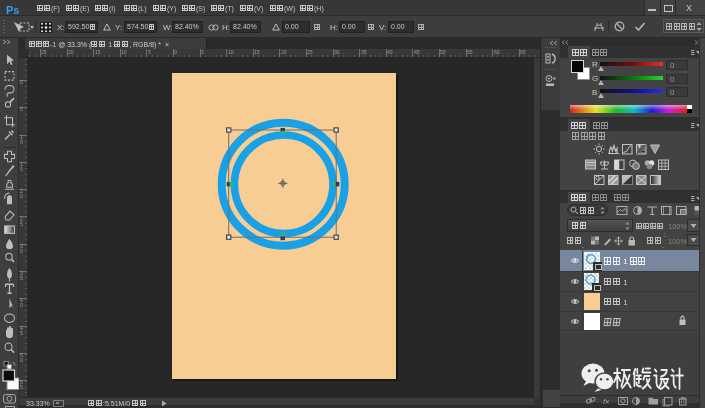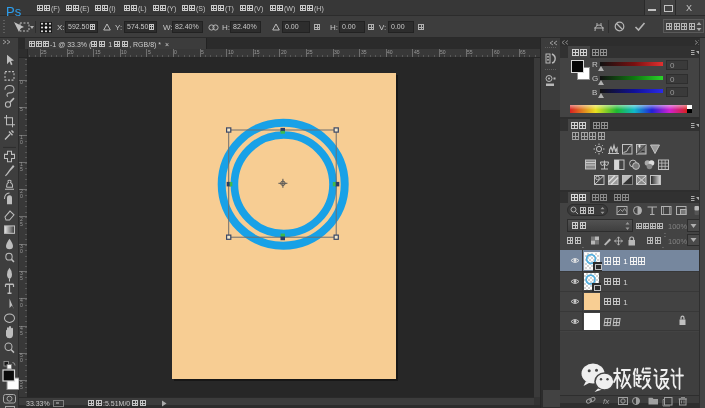--- a/index.html
+++ b/index.html
@@ -11,21 +11,21 @@
 linear-gradient(var(--k),var(--k)) 0 100%/100% 1px no-repeat,
 linear-gradient(var(--k),var(--k)) 50% 0/1px 100% no-repeat,
 linear-gradient(var(--k),var(--k)) 0 15%/1px 85% no-repeat,
 linear-gradient(var(--k),var(--k)) 100% 15%/1px 85% no-repeat;filter:blur(0.35px)}
 .box{position:absolute;background:#2d2d2d;border:1px solid #222;color:#c9c9c9;font-size:7px;line-height:10px;padding:0 2px;box-sizing:border-box;white-space:nowrap;overflow:hidden}
 .vn{position:absolute;left:1px;width:8px;color:#9a9a9a;font-size:6px;line-height:5px;text-align:left;transform:scale(0.85);transform-origin:0 0}
 </style></head><body>
 <div id="s">
 
 <div class="a" style="left:0;top:0;width:705px;height:16px;background:#373737;border-bottom:1px solid #2c2c2c;box-sizing:border-box"></div>
-<div class="t" style="left:6px;top:4px;font-size:13px;font-weight:normal;color:#2da0f0">Ps</div>
+<div class="t" style="left:6px;top:4px;font-size:11px;font-weight:bold;color:#2da0f0">Ps</div>
 <div id="menus">
       <div class="t" style="left:37px;top:4.5px;font-size:7px"><span class="z" style="width:5.5px;height:6.5px;--k:#c9c9c9"></span><span class="z" style="width:5.5px;height:6.5px;--k:#c9c9c9"></span>(F)</div>
       <div class="t" style="left:66px;top:4.5px;font-size:7px"><span class="z" style="width:5.5px;height:6.5px;--k:#c9c9c9"></span><span class="z" style="width:5.5px;height:6.5px;--k:#c9c9c9"></span>(E)</div>
       <div class="t" style="left:95px;top:4.5px;font-size:7px"><span class="z" style="width:5.5px;height:6.5px;--k:#c9c9c9"></span><span class="z" style="width:5.5px;height:6.5px;--k:#c9c9c9"></span>(I)</div>
       <div class="t" style="left:124px;top:4.5px;font-size:7px"><span class="z" style="width:5.5px;height:6.5px;--k:#c9c9c9"></span><span class="z" style="width:5.5px;height:6.5px;--k:#c9c9c9"></span>(L)</div>
       <div class="t" style="left:153px;top:4.5px;font-size:7px"><span class="z" style="width:5.5px;height:6.5px;--k:#c9c9c9"></span><span class="z" style="width:5.5px;height:6.5px;--k:#c9c9c9"></span>(Y)</div>
       <div class="t" style="left:182px;top:4.5px;font-size:7px"><span class="z" style="width:5.5px;height:6.5px;--k:#c9c9c9"></span><span class="z" style="width:5.5px;height:6.5px;--k:#c9c9c9"></span>(S)</div>
       <div class="t" style="left:211px;top:4.5px;font-size:7px"><span class="z" style="width:5.5px;height:6.5px;--k:#c9c9c9"></span><span class="z" style="width:5.5px;height:6.5px;--k:#c9c9c9"></span>(T)</div>
       <div class="t" style="left:240px;top:4.5px;font-size:7px"><span class="z" style="width:5.5px;height:6.5px;--k:#c9c9c9"></span><span class="z" style="width:5.5px;height:6.5px;--k:#c9c9c9"></span>(V)</div>
       <div class="t" style="left:270px;top:4.5px;font-size:7px"><span class="z" style="width:5.5px;height:6.5px;--k:#c9c9c9"></span><span class="z" style="width:5.5px;height:6.5px;--k:#c9c9c9"></span>(W)</div>

